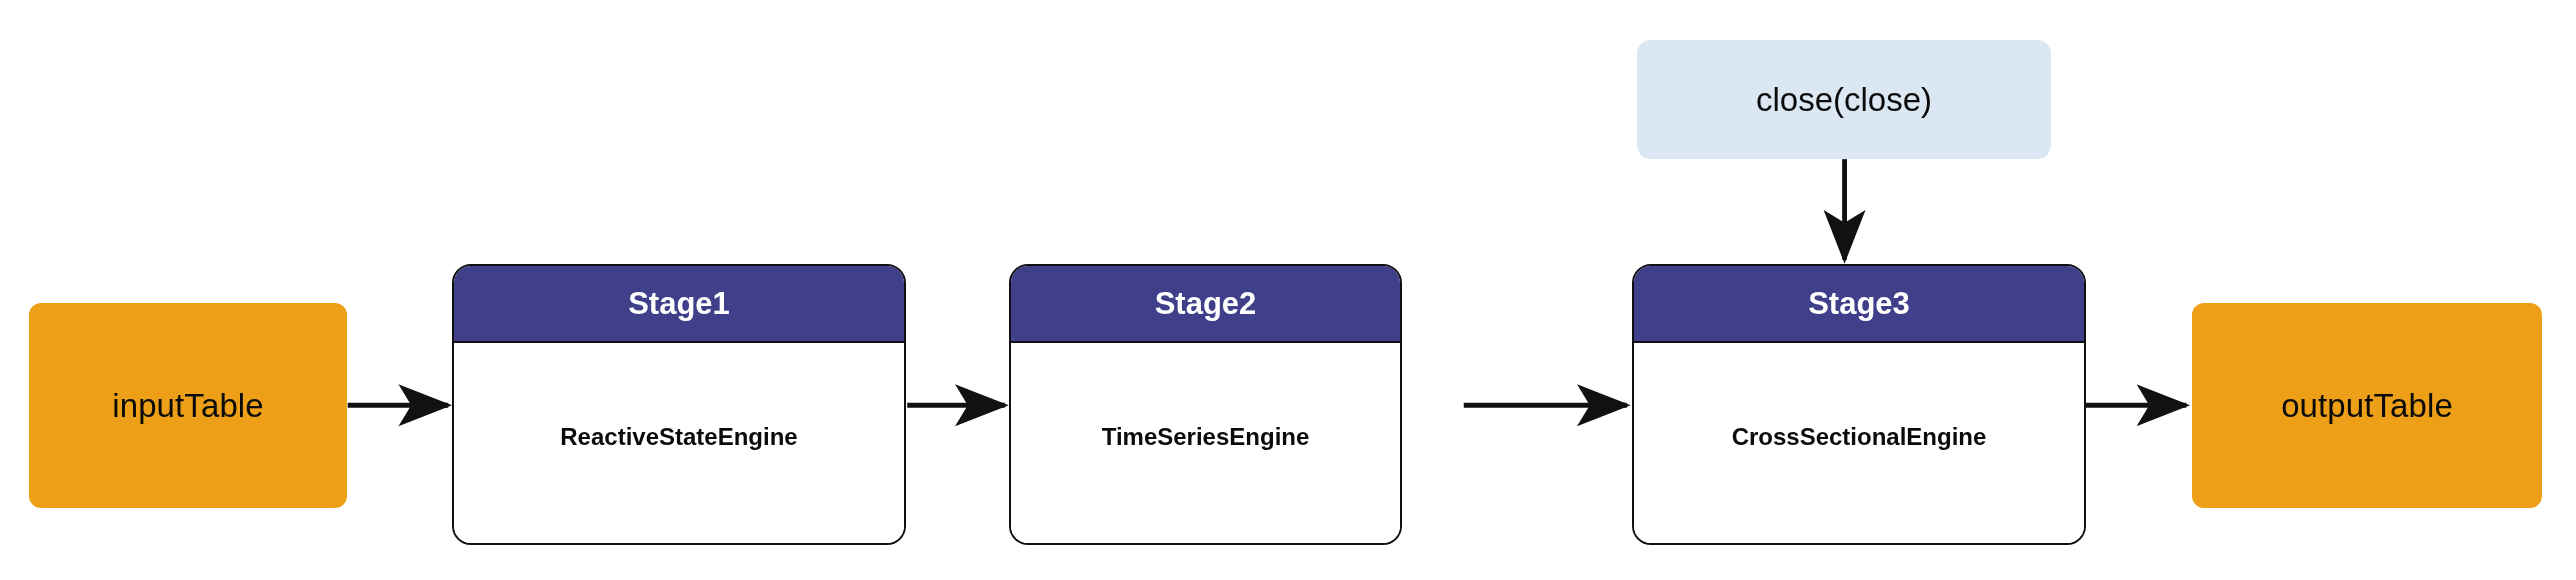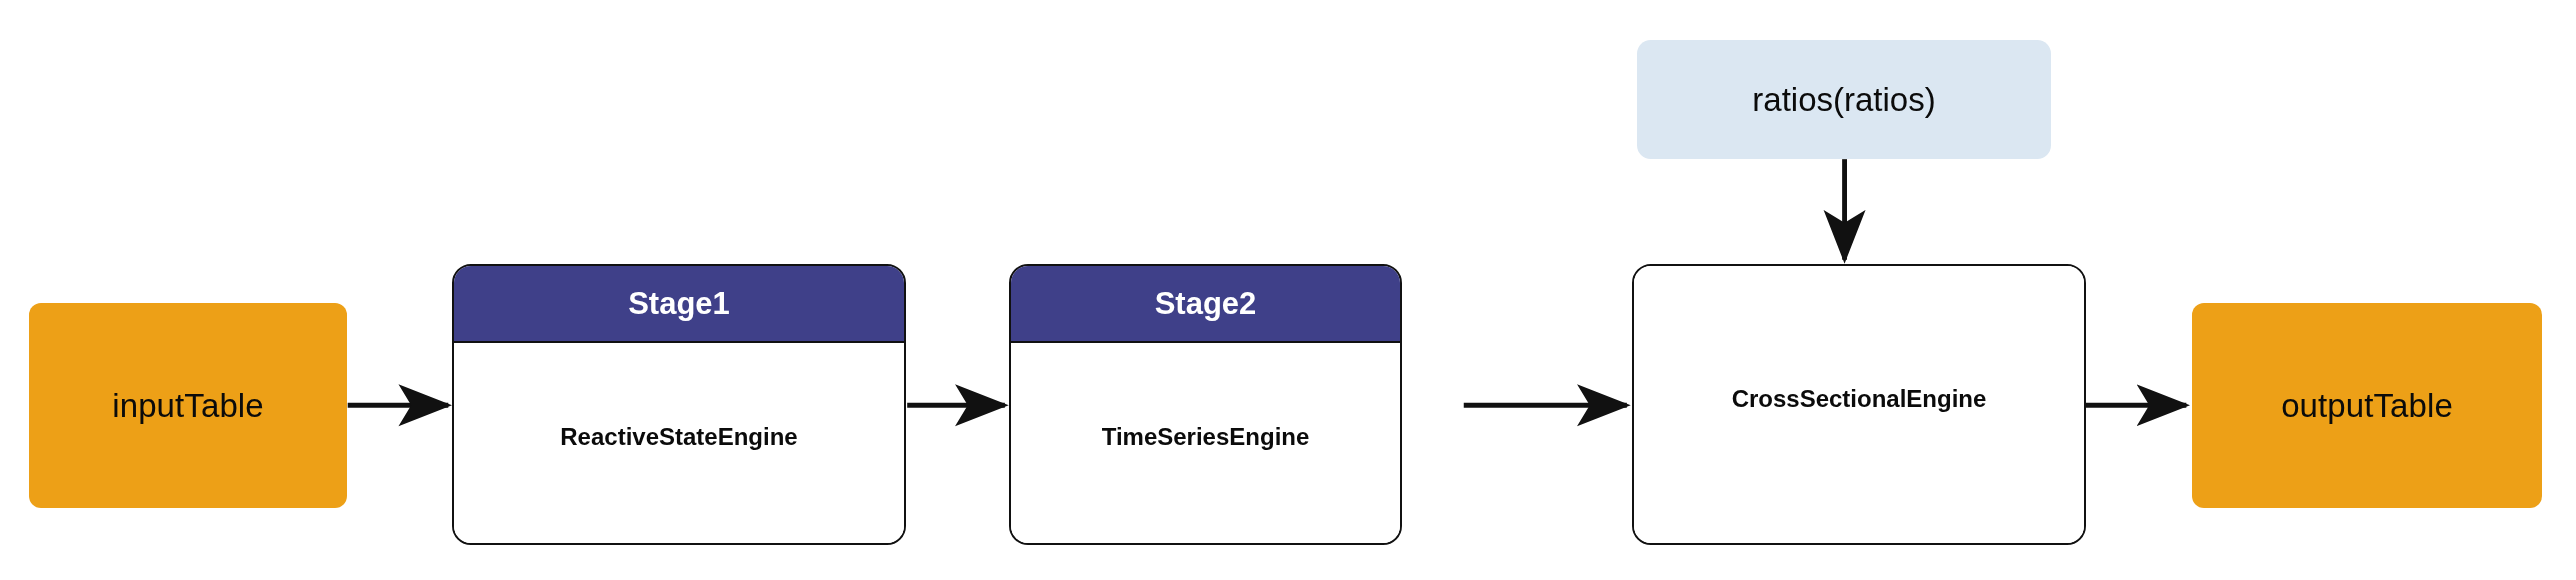--- a/index.html
+++ b/index.html
@@ -142,27 +142,30 @@
   <div class="stage-node" style="left:1009px; top:264px; width:393px; height:281px;">
     <div class="stage-header" style="background:#3f4089;">
       <span class="stage-header-label">Stage2</span>
     </div>
     <div class="stage-body">
       <span class="stage-body-label">TimeSeriesEngine</span>
     </div>
   </div>
 
   <div class="stage-node" style="left:1632px; top:264px; width:454px; height:281px;">
+    <div class="stage-header" style="background:#3f4089;">
+      <span class="stage-header-label">Stage3</span>
+    </div>
     <div class="stage-body">
       <span class="stage-body-label">CrossSectionalEngine</span>
     </div>
   </div>
 
   <div class="param-node" style="left:1637px; top:40px; width:414px; height:119px; background:#dbe7f2;">
-    <span class="param-label">ratios(ratios)</span>
+    <span class="param-label">close(close)</span>
   </div>
 
   <div class="term-node" style="left:2192px; top:303px; width:350px; height:205px; background:#eda017;">
     <span class="term-label">outputTable</span>
   </div>
 
 </div>
 
 
 </body></html>

